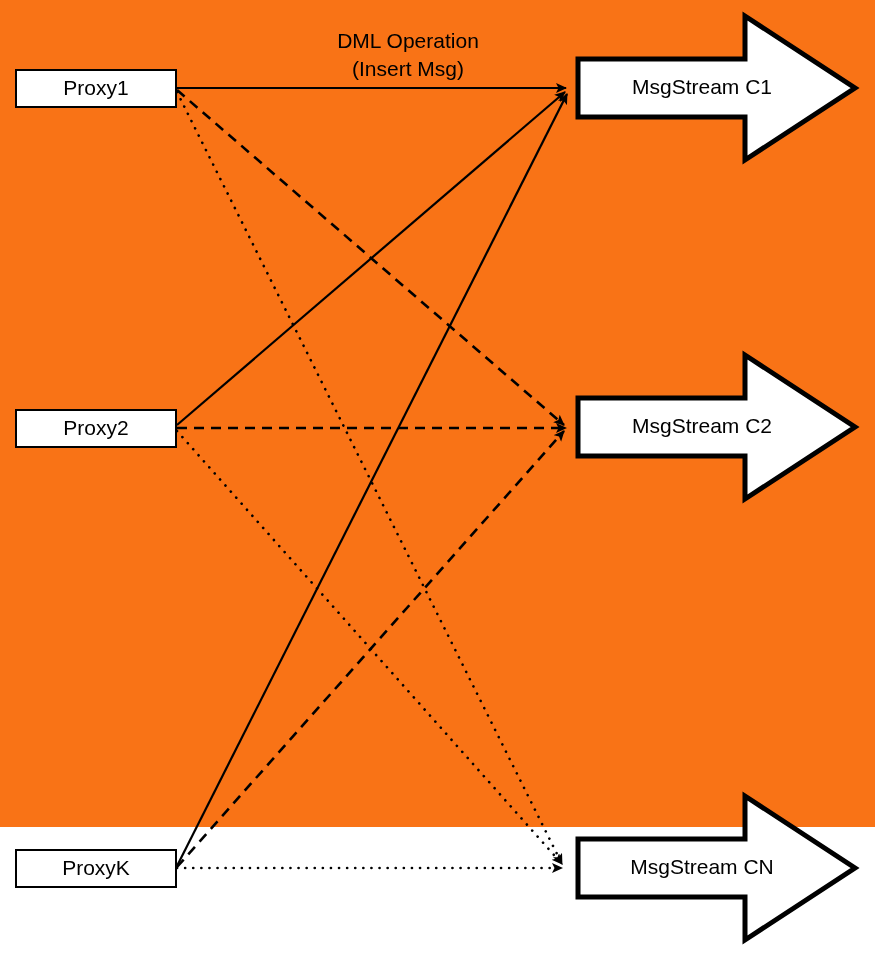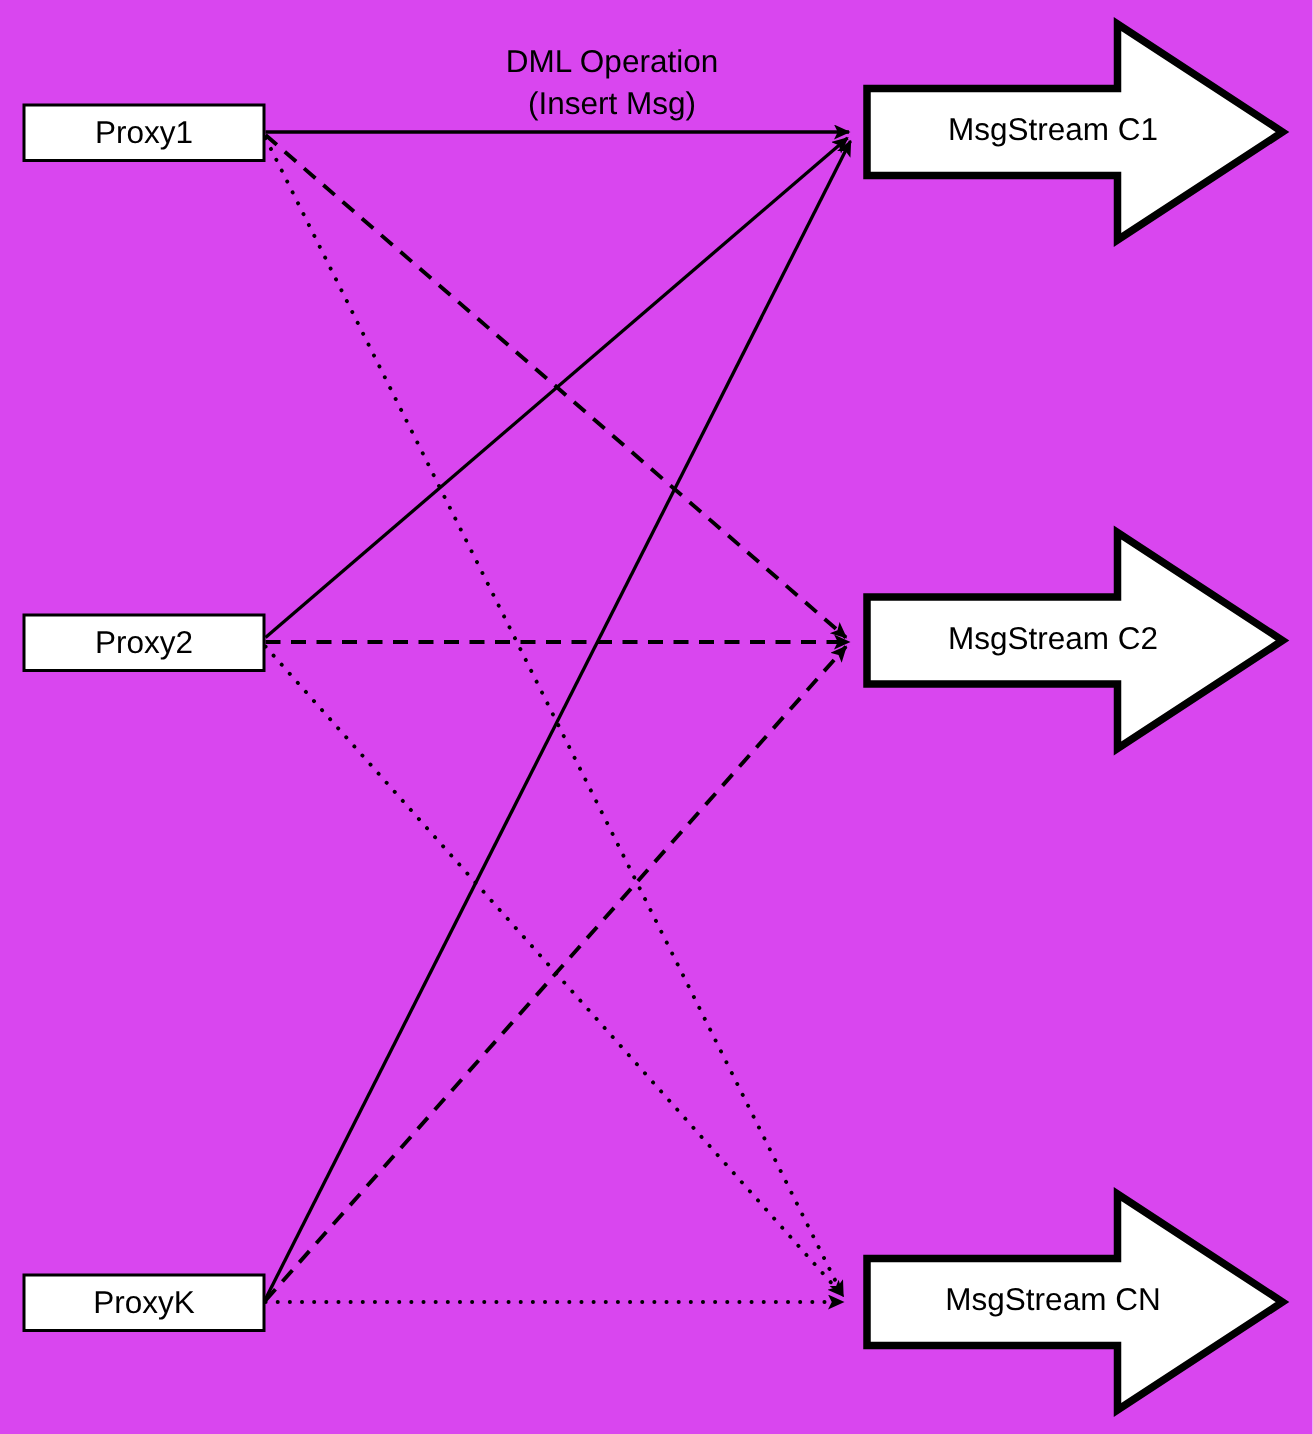--- a/index.html
+++ b/index.html
@@ -9,22 +9,22 @@
   }
   body {
     width: 875px;
     height: 956px;
     font-family: "Liberation Sans", sans-serif;
     overflow: hidden;
   }
   #diagram-root {
     position: relative;
     width: 875px;
-    height: 956px;
-    background: #d946ef;
+    height: 827px;
+    background: #f97316;
   }
   svg.diagram-canvas {
     display: block;
     width: 875px;
     height: 956px;
   }
   .node-box-rect {
     fill: #ffffff;
     stroke: #000000;
     stroke-width: 2;

